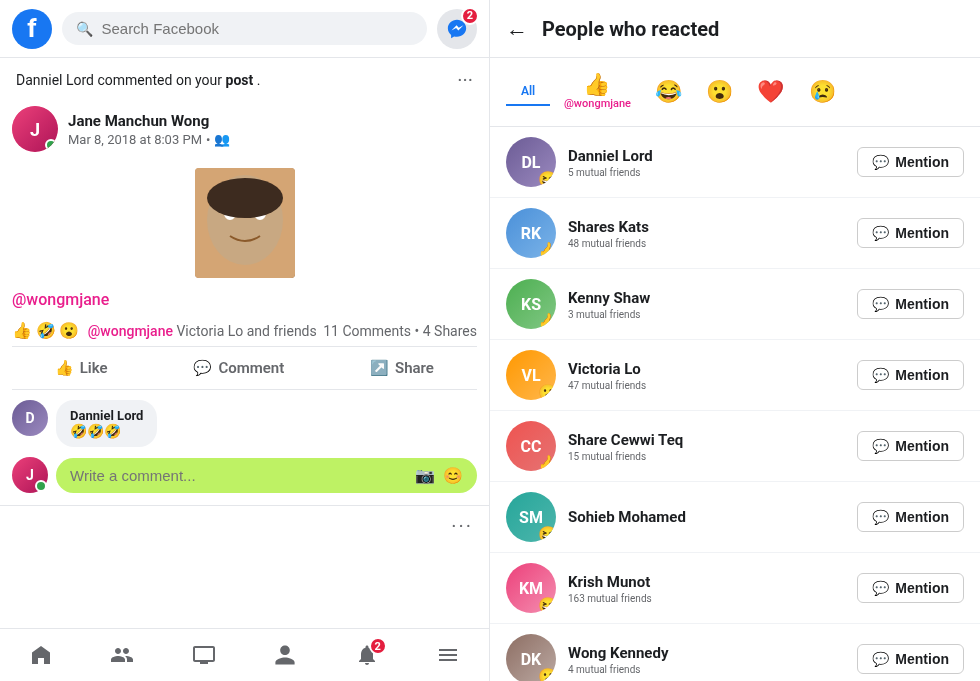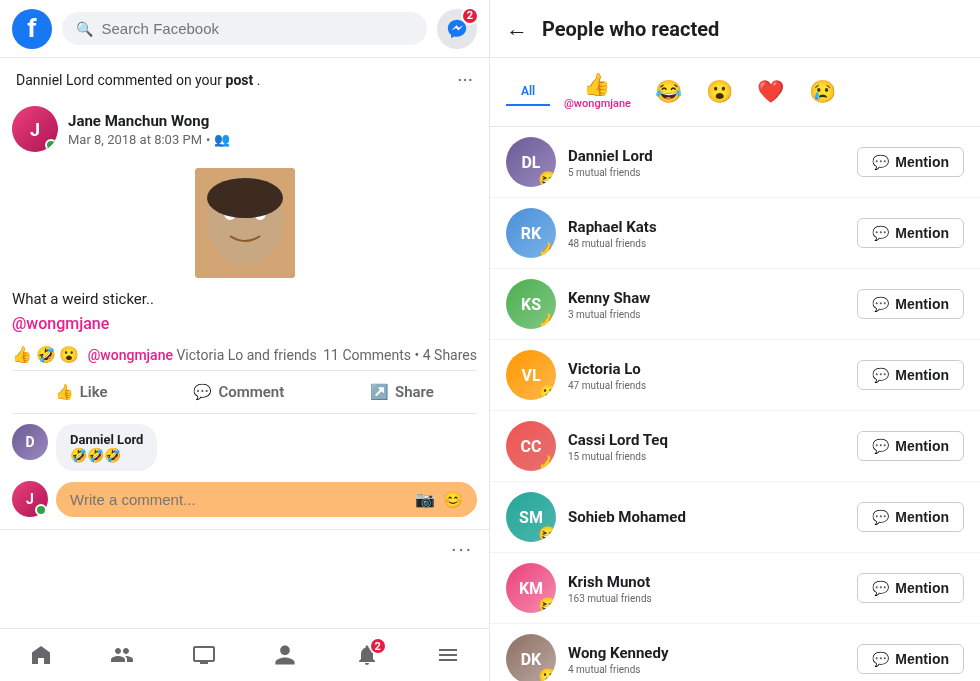--- a/index.html
+++ b/index.html
@@ -41,21 +41,21 @@
 
     .comment-section { display: flex; flex-direction: column; gap: 10px; }
     .comment-item { display: flex; gap: 8px; align-items: flex-start; }
     .comment-avatar { width: 36px; height: 36px; border-radius: 50%; background: #ccc; flex-shrink: 0; overflow: hidden; }
     .comment-bubble { background: #f0f2f5; border-radius: 18px; padding: 8px 14px; }
     .comment-author { font-size: 13px; font-weight: 700; color: #1c1e21; }
     .comment-text { font-size: 14px; color: #1c1e21; }
 
     .comment-input-row { display: flex; gap: 8px; align-items: center; }
     .comment-input-avatar { width: 36px; height: 36px; border-radius: 50%; background: #ccc; flex-shrink: 0; position: relative; }
-    .comment-input-box { flex: 1; background: #fdba74; border-radius: 20px; display: flex; align-items: center; padding: 8px 14px; gap: 8px; justify-content: flex-end; }
+    .comment-input-box { flex: 1; background: #bef264; border-radius: 20px; display: flex; align-items: center; padding: 8px 14px; gap: 8px; justify-content: flex-end; }
     .comment-input-box input { flex: 1; border: none; background: transparent; font-size: 15px; color: #65676b; outline: none; }
     .comment-input-icons { display: flex; gap: 8px; align-items: center; color: #65676b; }
 
     .bottom-nav { display: flex; justify-content: space-around; align-items: center; padding: 10px 0; border-top: 1px solid #e4e6ea; background: #fff; margin-top: auto; }
     .nav-item { display: flex; flex-direction: column; align-items: center; cursor: pointer; padding: 4px 16px; position: relative; }
     .nav-item svg { width: 24px; height: 24px; fill: #65676b; }
     .nav-badge { position: absolute; top: -2px; right: 8px; background: #e41e3f; color: white; border-radius: 50%; width: 18px; height: 18px; font-size: 11px; display: flex; align-items: center; justify-content: center; font-weight: bold; border: 2px solid #fff; }
 
     .more-btn { position: absolute; right: 16px; top: 8px; color: #65676b; font-size: 20px; cursor: pointer; }
 
@@ -153,21 +153,20 @@
             <ellipse cx="65" cy="45" rx="6" ry="7" fill="white"></ellipse>
             <circle cx="35" cy="45" r="3" fill="#2c2c2c"></circle>
             <circle cx="65" cy="45" r="3" fill="#2c2c2c"></circle>
             <path d="M35 68 Q50 78 65 68" stroke="#8b5a2b" stroke-width="2" fill="none"></path>
             <ellipse cx="50" cy="30" rx="38" ry="20" fill="#3d2b1f"></ellipse>
           </svg>
         </div>
       </div>
     </div>
 
-    <div class="post-text">What a weird sticker..</div>
     <div style="margin-bottom:6px;">
       <span class="post-mention">@wongmjane</span>
     </div>
 
     <div class="reactions-row">
       <div style="display:flex;align-items:center;gap:4px;">
         <span>👍</span>
         <span>🤣</span>
         <span>😮</span>
         <span class="reaction-text">
@@ -304,21 +303,21 @@
         <span>💬</span>
         <span>Mention</span>
       </button>
     </div>
       <div class="person-row">
       <div class="person-avatar av-blue" style="display:flex;align-items:center;justify-content:center;color:white;font-size:16px;font-weight:bold;">
         RK
         <span class="person-reaction-badge">👍</span>
       </div>
       <div class="person-info">
-        <div class="person-name">Raphael Kats</div>
+        <div class="person-name">Shares Kats</div>
         <div class="person-mutual">48 mutual friends</div>
       </div>
       <button class="mention-btn">
         <span>💬</span>
         <span>Mention</span>
       </button>
     </div>
       <div class="person-row">
       <div class="person-avatar av-green" style="display:flex;align-items:center;justify-content:center;color:white;font-size:16px;font-weight:bold;">
         KS
@@ -346,21 +345,21 @@
         <span>💬</span>
         <span>Mention</span>
       </button>
     </div>
       <div class="person-row">
       <div class="person-avatar av-red" style="display:flex;align-items:center;justify-content:center;color:white;font-size:16px;font-weight:bold;">
         CC
         <span class="person-reaction-badge">👍</span>
       </div>
       <div class="person-info">
-        <div class="person-name">Cassi Lord Teq</div>
+        <div class="person-name">Share Cewwi Teq</div>
         <div class="person-mutual">15 mutual friends</div>
       </div>
       <button class="mention-btn">
         <span>💬</span>
         <span>Mention</span>
       </button>
     </div>
       <div class="person-row">
       <div class="person-avatar av-teal" style="display:flex;align-items:center;justify-content:center;color:white;font-size:16px;font-weight:bold;">
         SM

